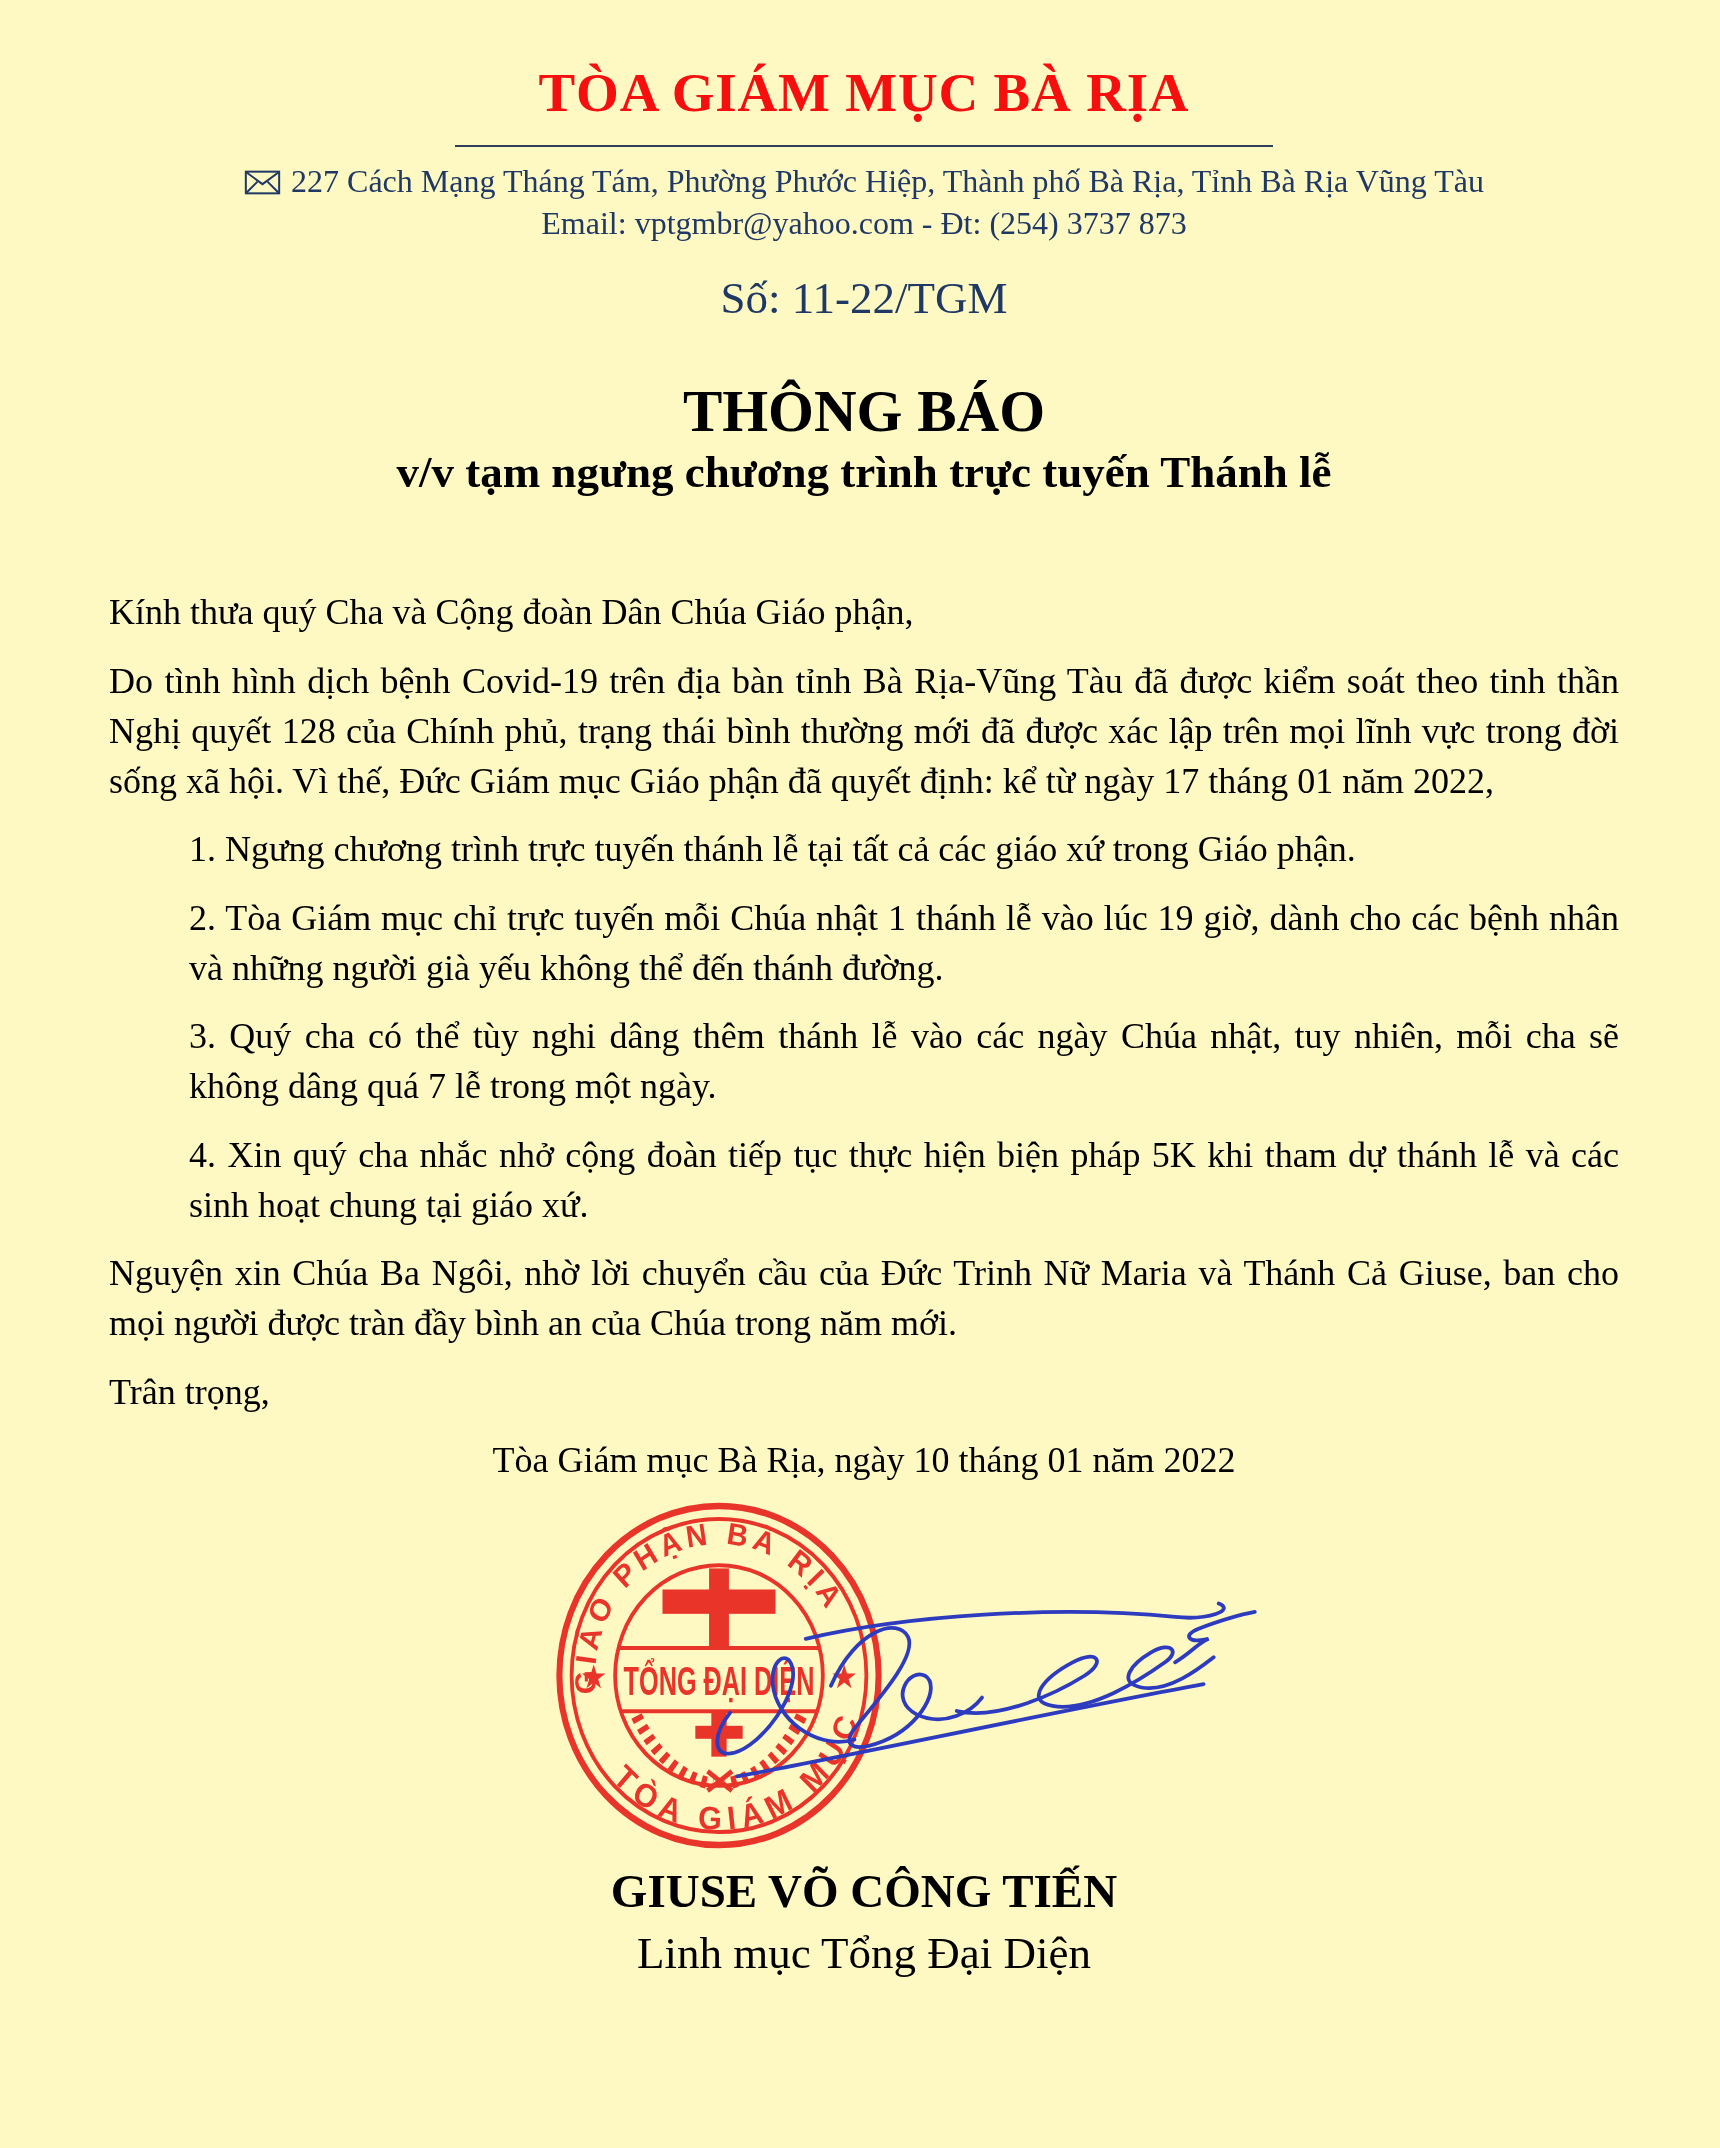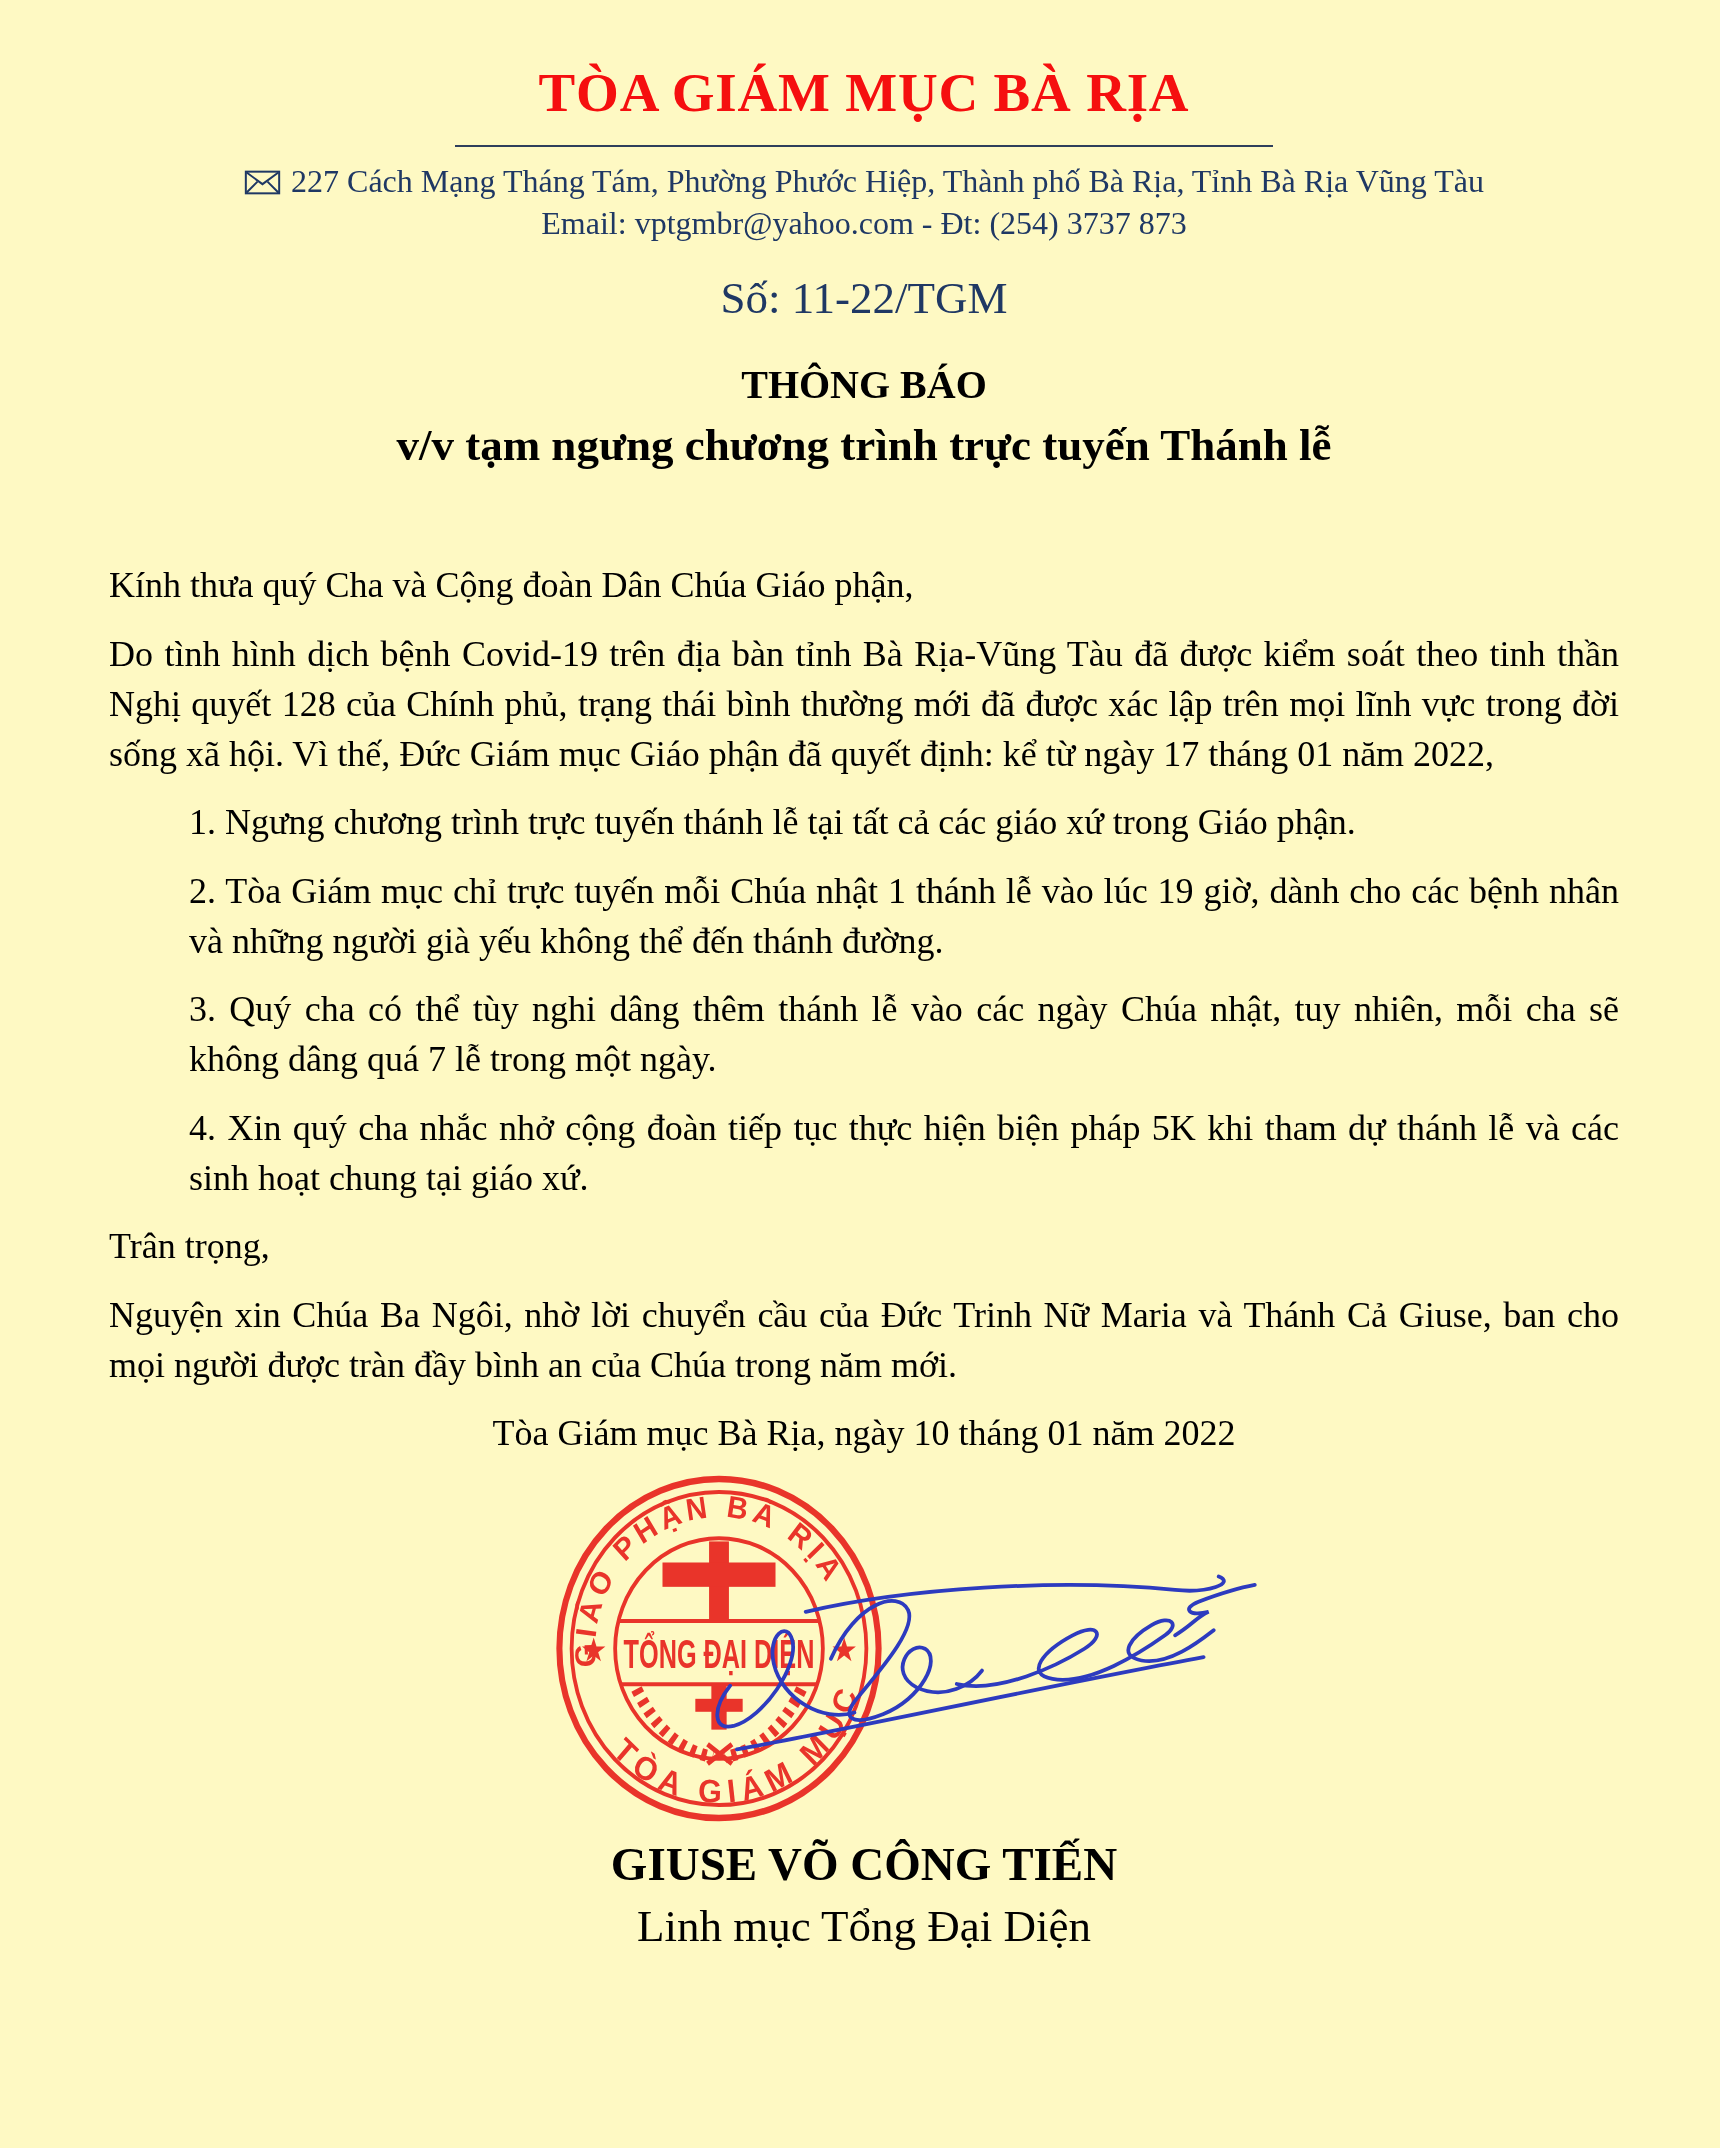--- a/index.html
+++ b/index.html
@@ -8,22 +8,22 @@
   .content{padding:59px 102px 0 109px;}
 
   .org-name{margin:0;text-align:center;color:#f50f0f;font-weight:bold;
             font-size:55px;line-height:67px;letter-spacing:0.8px;}
   .divider{width:818px;height:2.5px;background:#2e3f5c;margin:18.5px auto 0;}
   .letterhead-lines{margin-top:15px;text-align:center;color:#1f3864;
                     font-size:32px;line-height:39px;}
   .envelope{display:inline-block;vertical-align:-3.4px;margin-right:10px;}
   .ref-number{margin-top:30px;text-align:center;color:#1f3864;
               font-size:45px;line-height:50px;}
-  .doc-title{margin:28px 0 0;text-align:center;font-weight:bold;
-             font-size:40px;line-height:67px;}
+  .doc-title{margin:55px 0 0;text-align:center;font-weight:bold;
+             font-size:59px;line-height:67px;}
   .doc-subtitle{margin:2px 0 0;text-align:center;font-weight:bold;
                 font-size:45px;line-height:50px;}
 
   .body-text{margin-top:90px;font-size:36px;line-height:50px;text-align:justify;}
   .body-text p{margin:0 0 18.5px;}
   .body-text p.item{padding-left:80px;}
   .center-line{text-align:center;}
 
   .sig-block{position:relative;height:362px;}
   .stamp-svg{position:absolute;left:442px;top:-6.7px;width:336px;height:357px;opacity:.93;}
@@ -59,22 +59,22 @@
     <div class="doc-title">THÔNG BÁO</div>
     <div class="doc-subtitle">v/v tạm ngưng chương trình trực tuyến Thánh lễ</div>
 
     <div class="body-text">
       <p>Kính thưa quý Cha và Cộng đoàn Dân Chúa Giáo phận,</p>
       <p>Do tình hình dịch bệnh Covid-19 trên địa bàn tỉnh Bà Rịa-Vũng Tàu đã được kiểm soát theo tinh thần Nghị quyết 128 của Chính phủ, trạng thái bình thường mới đã được xác lập trên mọi lĩnh vực trong đời sống xã hội. Vì thế, Đức Giám mục Giáo phận đã quyết định: kể từ ngày 17 tháng 01 năm 2022,</p>
       <p class="item">1. Ngưng chương trình trực tuyến thánh lễ tại tất cả các giáo xứ trong Giáo phận.</p>
       <p class="item">2. Tòa Giám mục chỉ trực tuyến mỗi Chúa nhật 1 thánh lễ vào lúc 19 giờ, dành cho các bệnh nhân và những người già yếu không thể đến thánh đường.</p>
       <p class="item">3. Quý cha có thể tùy nghi dâng thêm thánh lễ vào các ngày Chúa nhật, tuy nhiên, mỗi cha sẽ không dâng quá 7 lễ trong một ngày.</p>
       <p class="item">4. Xin quý cha nhắc nhở cộng đoàn tiếp tục thực hiện biện pháp 5K khi tham dự thánh lễ và các sinh hoạt chung tại giáo xứ.</p>
+      <p>Nguyện xin Chúa Ba Ngôi, nhờ lời chuyển cầu của Đức Trinh Nữ Maria và Thánh Cả Giuse, ban cho mọi người được tràn đầy bình an của Chúa trong năm mới.</p>
       <p>Trân trọng,</p>
-      <p>Nguyện xin Chúa Ba Ngôi, nhờ lời chuyển cầu của Đức Trinh Nữ Maria và Thánh Cả Giuse, ban cho mọi người được tràn đầy bình an của Chúa trong năm mới.</p>
       <p class="center-line">Tòa Giám mục Bà Rịa, ngày 10 tháng 01 năm 2022</p>
     </div>
 
     <div class="sig-block">
 
       <svg class="stamp-svg" viewBox="0 0 440 440" preserveAspectRatio="none">
         <defs>
           <path id="arcTop" d="M 58 220 A 162 162 0 0 1 382 220"></path>
           <path id="arcBot" d="M 30 220 A 190 190 0 0 0 410 220"></path>
         </defs>

